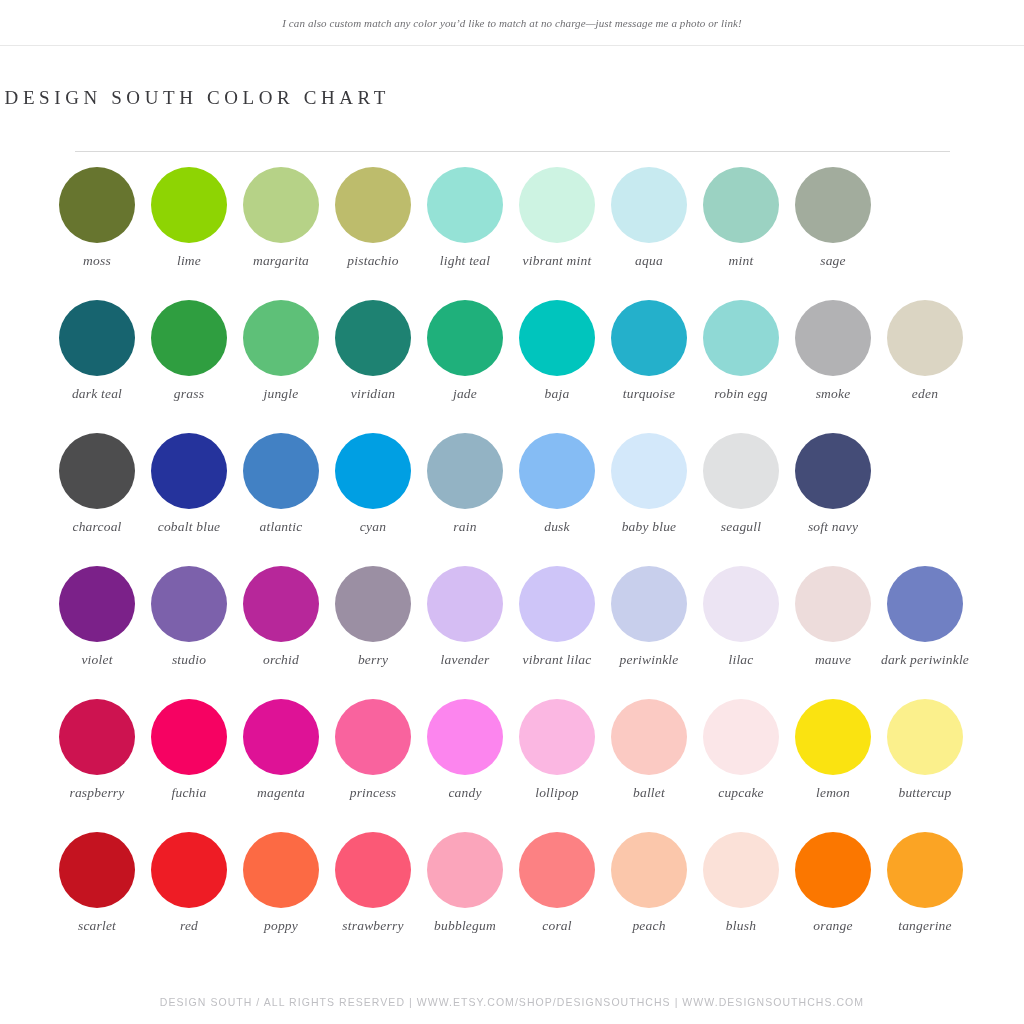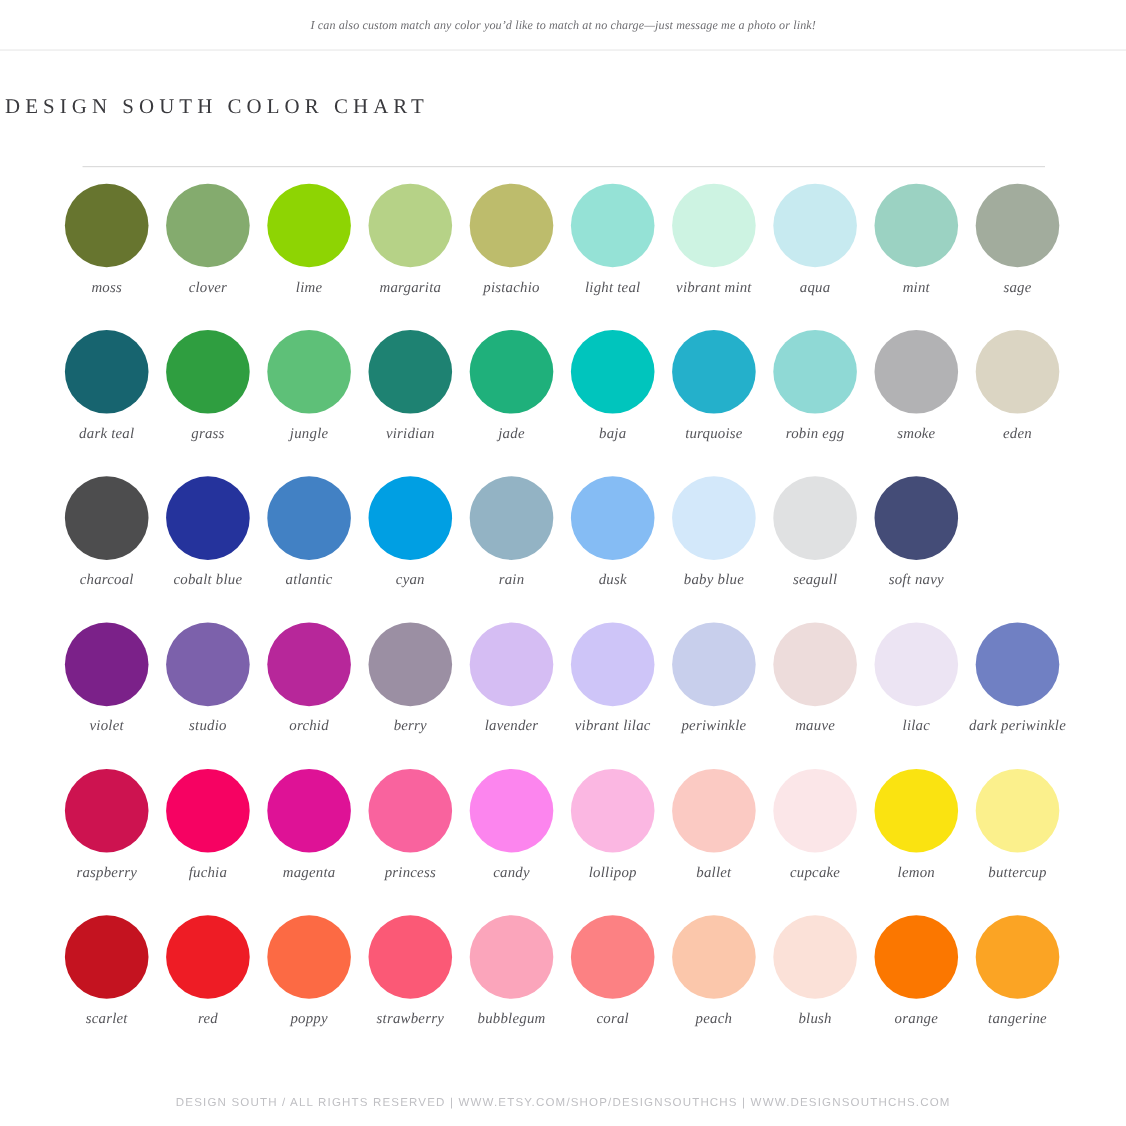--- a/index.html
+++ b/index.html
@@ -119,24 +119,20 @@
 
 <div class="divider"></div>
 
 <div class="grid" id="swatch-grid">
     <div class="swatch-row">
       <div class="swatch-cell">
         <div class="swatch-dot" style="background: rgb(103, 117, 47);"></div>
         <div class="swatch-label">moss</div>
       </div>
       <div class="swatch-cell">
-        <div class="swatch-dot" style="background: rgb(132, 171, 110);"></div>
-        <div class="swatch-label">clover</div>
-      </div>
-      <div class="swatch-cell">
         <div class="swatch-dot" style="background: rgb(142, 212, 3);"></div>
         <div class="swatch-label">lime</div>
       </div>
       <div class="swatch-cell">
         <div class="swatch-dot" style="background: rgb(182, 210, 135);"></div>
         <div class="swatch-label">margarita</div>
       </div>
       <div class="swatch-cell">
         <div class="swatch-dot" style="background: rgb(189, 188, 108);"></div>
         <div class="swatch-label">pistachio</div>
@@ -265,26 +261,26 @@
       </div>
       <div class="swatch-cell">
         <div class="swatch-dot" style="background: rgb(206, 197, 248);"></div>
         <div class="swatch-label">vibrant lilac</div>
       </div>
       <div class="swatch-cell">
         <div class="swatch-dot" style="background: rgb(200, 207, 236);"></div>
         <div class="swatch-label">periwinkle</div>
       </div>
       <div class="swatch-cell">
+        <div class="swatch-dot" style="background: rgb(236, 228, 243);"></div>
+        <div class="swatch-label">lilac</div>
+      </div>
+      <div class="swatch-cell">
         <div class="swatch-dot" style="background: rgb(237, 220, 219);"></div>
         <div class="swatch-label">mauve</div>
-      </div>
-      <div class="swatch-cell">
-        <div class="swatch-dot" style="background: rgb(236, 228, 243);"></div>
-        <div class="swatch-label">lilac</div>
       </div>
       <div class="swatch-cell">
         <div class="swatch-dot" style="background: rgb(112, 128, 195);"></div>
         <div class="swatch-label">dark periwinkle</div>
       </div>
     </div>
     <div class="swatch-row">
       <div class="swatch-cell">
         <div class="swatch-dot" style="background: rgb(205, 19, 80);"></div>
         <div class="swatch-label">raspberry</div>

